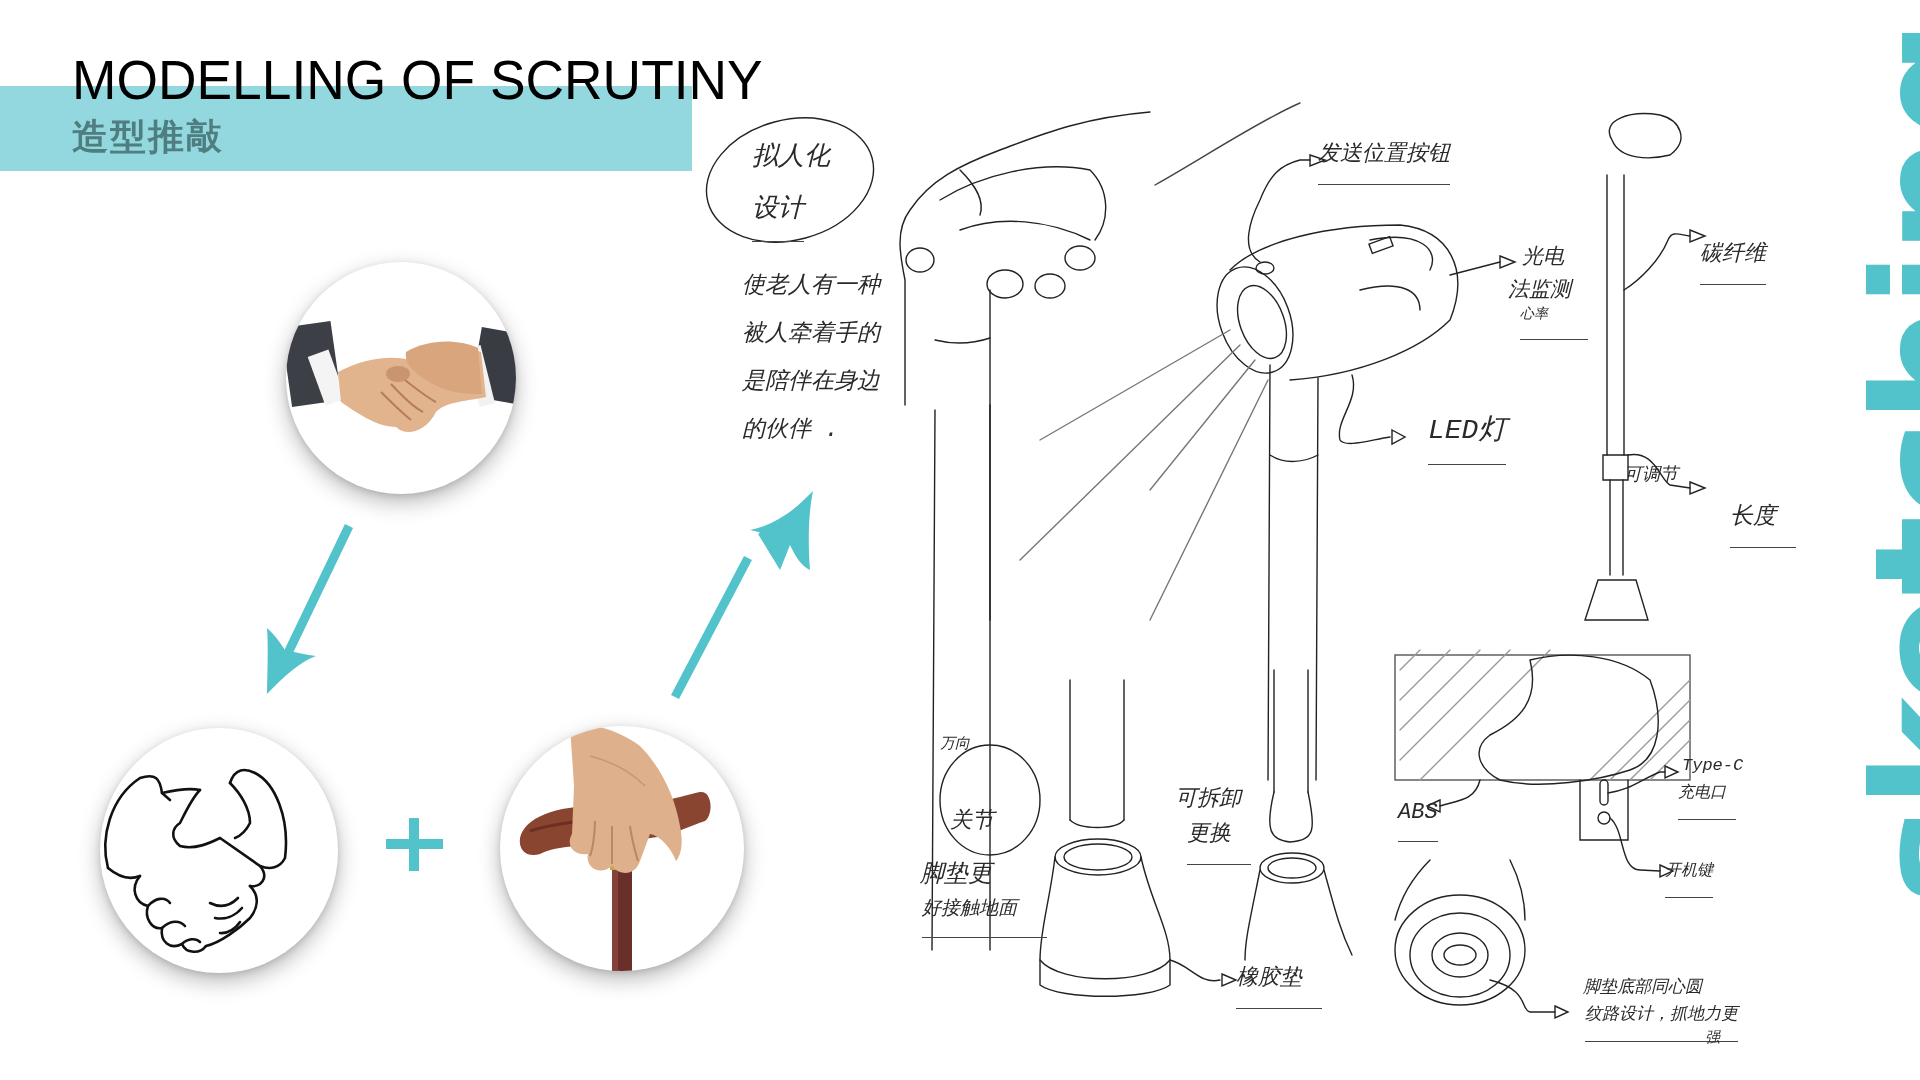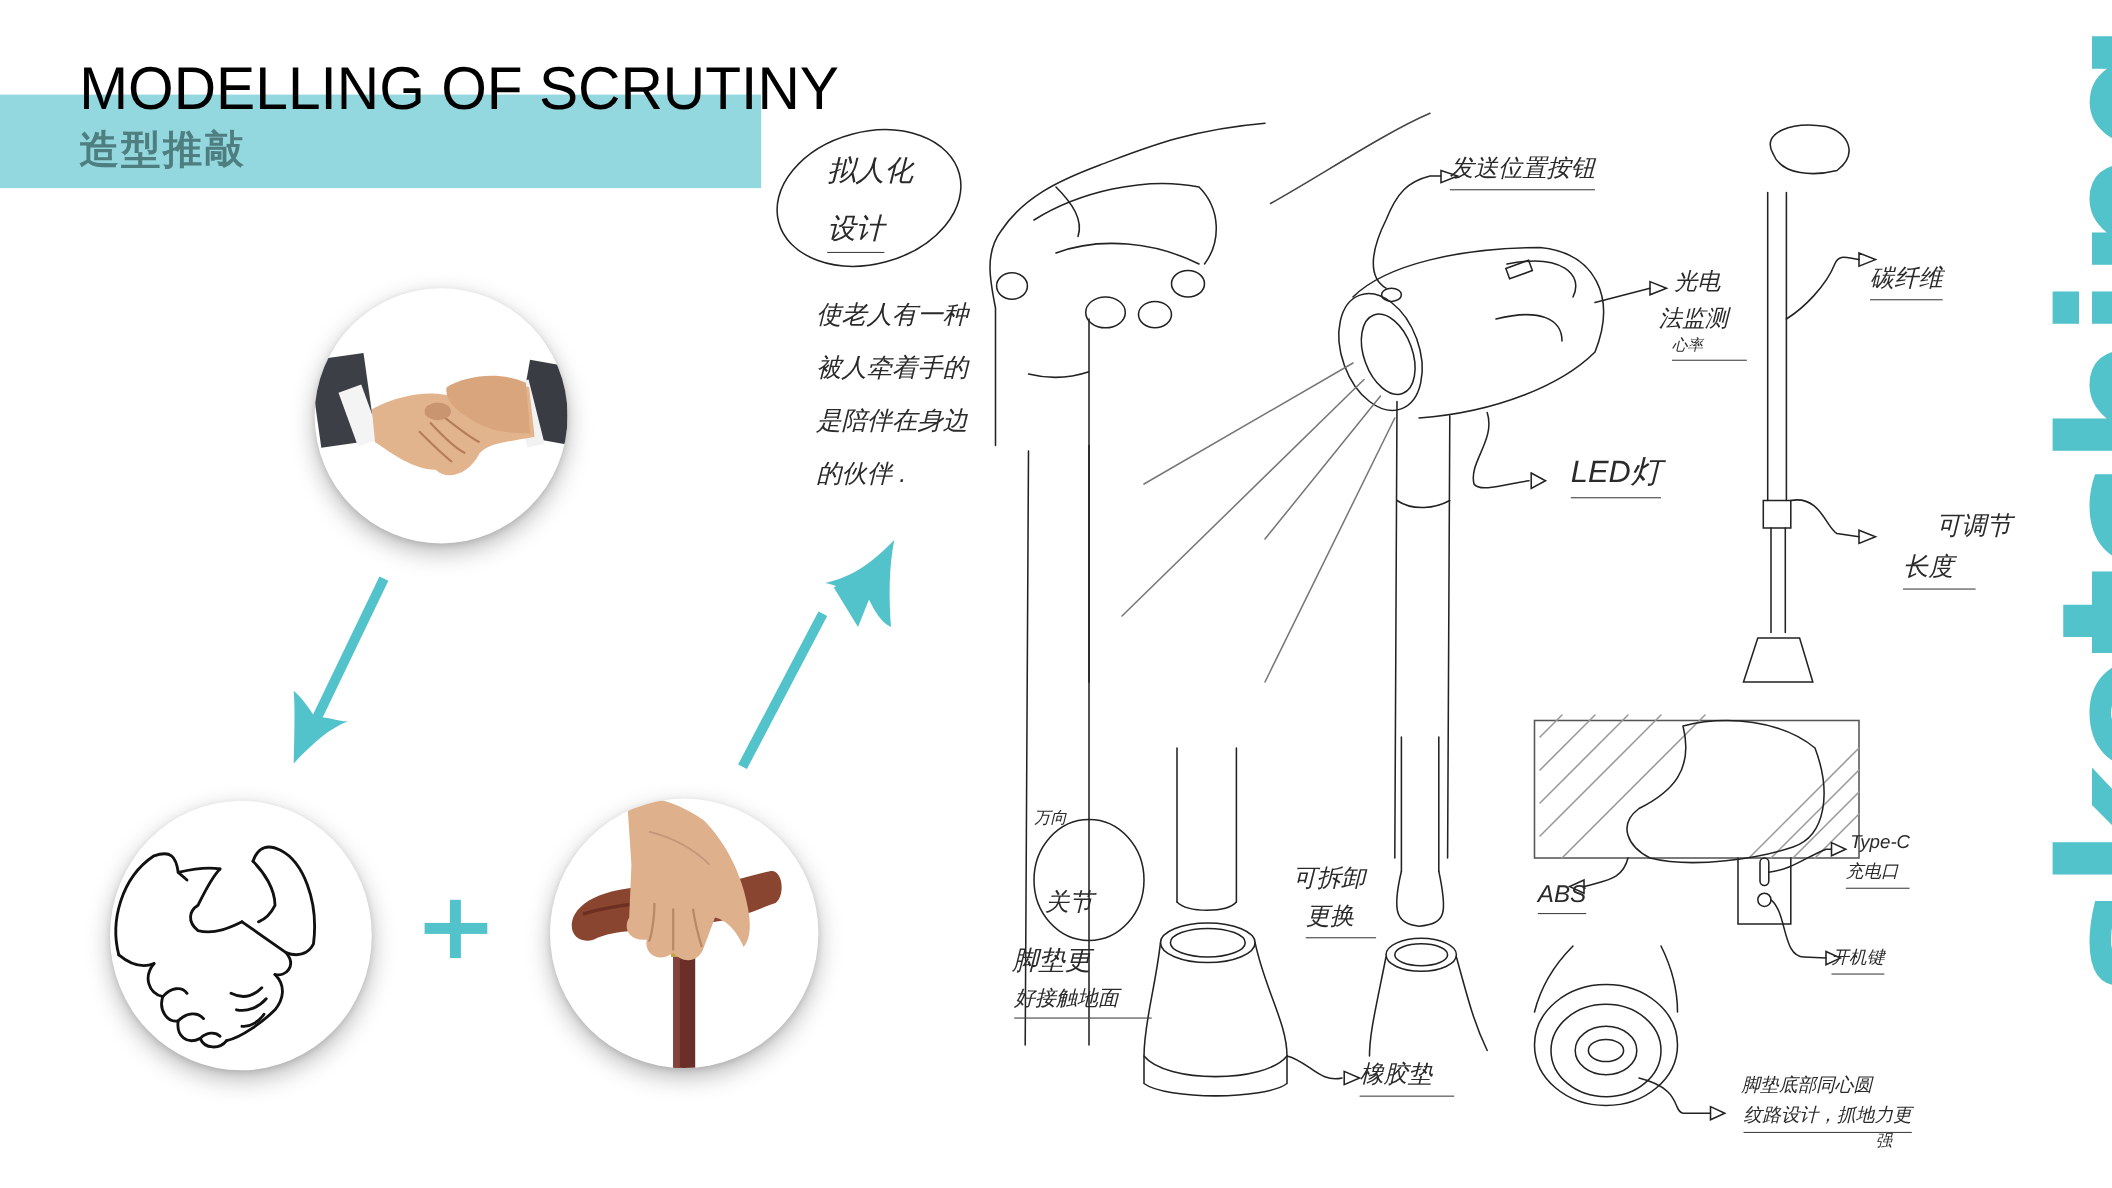--- a/index.html
+++ b/index.html
@@ -32,24 +32,24 @@
   .circle svg { position:absolute; left:0; top:0; width:100%; height:100%; }
   .plus {
     position:absolute; left:386px; top:818px; width:57px; height:53px;
   }
   .plus::before, .plus::after { content:""; position:absolute; background:var(--accent); }
   .plus::before { left:0; top:21px; width:57px; height:10px; }
   .plus::after { left:23px; top:0; width:10px; height:53px; }
   .arrows { position:absolute; left:0; top:0; width:1920px; height:1080px; pointer-events:none; }
   .sketch { position:absolute; left:700px; top:90px; width:1120px; height:990px; }
   .note {
-    position:absolute; font-family:Liberation Sans, sans-serif; color:#2a2a2a;
+    position:absolute; font-family:Liberation Mono, monospace; color:#2a2a2a;
     font-style:italic; white-space:nowrap;
   }
-  .note.u { border-bottom:1.5px solid #444; padding-bottom:4px;text-align:right; }
+  .note.u { border-bottom:1.5px solid #444; padding-bottom:16px;text-align:right; }
   .vertical-word {
     position:absolute; left:1852px; top:905px;
     transform-origin:0 0; transform:rotate(-90deg);
     font-family:"DejaVu Sans", sans-serif; font-weight:bold;
     font-size:168px; line-height:168px; color:var(--accent);
     white-space:nowrap; letter-spacing:-4px;
   }
 </style>
 </head>
 <body style="--accent:#52C2CB;">
@@ -206,21 +206,21 @@
   <div class="note" style="position:relative; font-size:23px; line-height:48px;">是陪伴在身边</div>
   <div class="note" style="position:relative; font-size:23px; line-height:48px;">的伙伴 .</div>
 </div>
 
 <div class="note u" style="left:1318px; top:138px; font-size:22px;">发送位置按钮</div>
 <div class="note" style="left:1522px; top:242px; font-size:21px;">光电</div>
 <div class="note" style="left:1508px; top:275px; font-size:21px;">法监测</div>
 <div class="note u" style="left:1520px; top:305px; font-size:14px; padding-right:40px;">心率</div>
 <div class="note u" style="left:1428px; top:410px; font-size:28px;">LED灯</div>
 <div class="note u" style="left:1700px; top:238px; font-size:22px;">碳纤维</div>
-<div class="note" style="left:1760px; top:462px; font-size:23px;">可调节</div>
+<div class="note" style="left:1624px; top:462px; font-size:18px;">可调节</div>
 <div class="note u" style="left:1730px; top:500px; font-size:23px; padding-right:20px;">长度</div>
 
 <div class="note" style="left:940px; top:734px; font-size:15px;">万向</div>
 <div class="note" style="left:950px; top:805px; font-size:22px;">关节</div>
 <div class="note" style="left:920px; top:857px; font-size:24px;">脚垫更</div>
 <div class="note u" style="left:922px; top:895px; font-size:19px; padding-right:30px;">好接触地面</div>
 <div class="note" style="left:1175px; top:783px; font-size:22px;">可拆卸</div>
 <div class="note u" style="left:1187px; top:818px; font-size:22px; padding-right:20px;">更换</div>
 <div class="note u" style="left:1236px; top:962px; font-size:22px; padding-right:20px;">橡胶垫</div>
 <div class="note u" style="left:1398px; top:800px; font-size:22px;">ABS</div>

